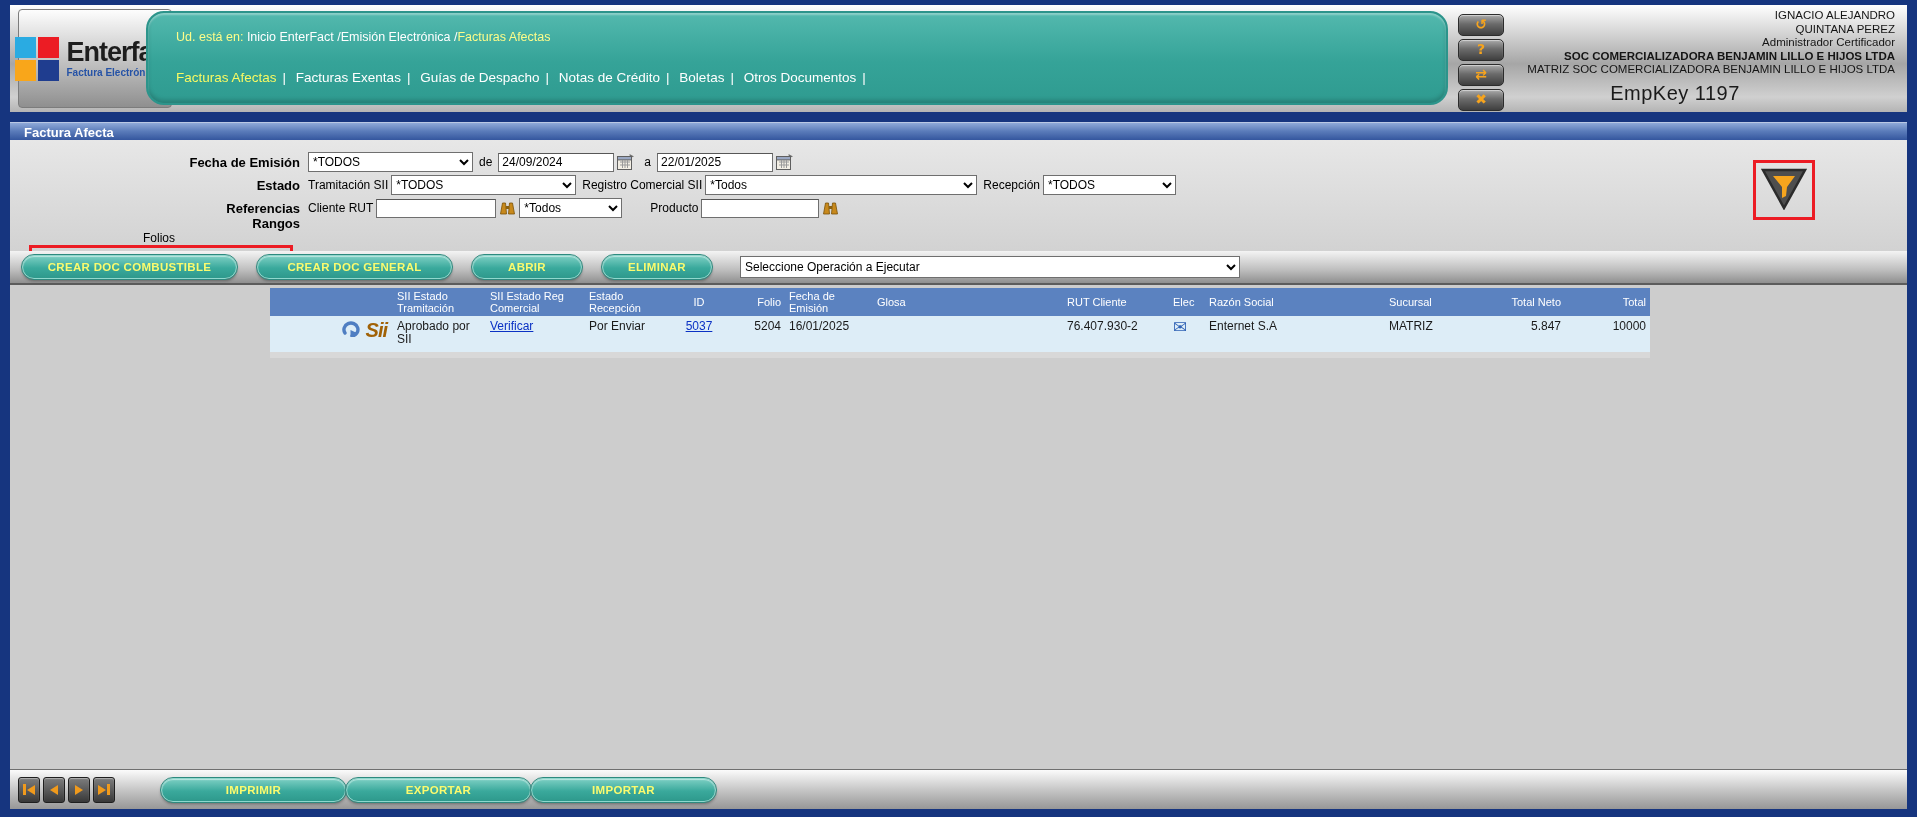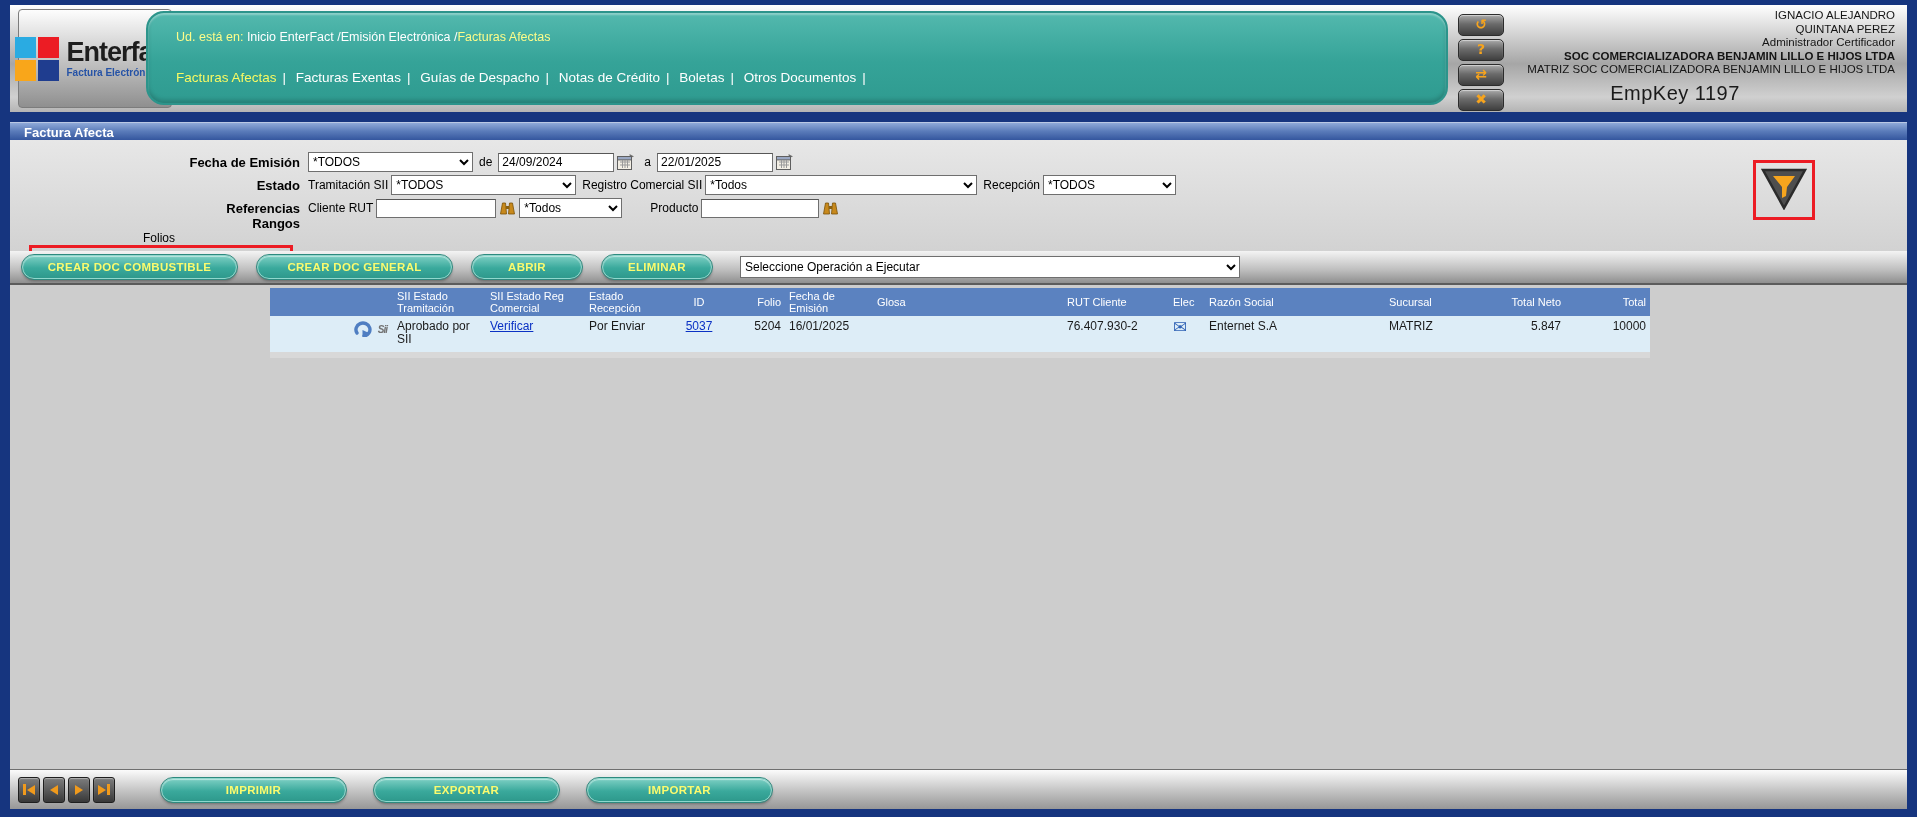--- a/index.html
+++ b/index.html
@@ -110,40 +110,40 @@
     padding:2px 4px;line-height:12px;vertical-align:middle;height:24px;
   }
   #doc-table td{
     background:#ddedf7;font-size:12px;color:#1a1a1a;padding:4px 4px 6px 4px;
     line-height:13px;vertical-align:top;
   }
   #doc-table tr.spacer td{background:#d8d8d8;padding:0;height:6px;}
   .al-c{text-align:center!important}.al-r{text-align:right!important}
   a.tlink{color:#0a31c4;text-decoration:underline;cursor:pointer;}
   .row-icons{display:flex;align-items:center;justify-content:flex-end;gap:4px;padding-right:2px;}
-  .sii-logo{font-weight:bold;font-style:italic;font-size:10px;color:#737373;letter-spacing:-1px;line-height:14px;}
+  .sii-logo{font-weight:bold;font-style:italic;font-size:20px;color:#a16207;letter-spacing:-1px;line-height:14px;}
   .env-icon{font-family:"DejaVu Sans",sans-serif;font-size:17px;color:#2f62b5;line-height:14px;}
   
   #footer{
     position:absolute;left:10px;top:769px;width:1897px;height:40px;box-sizing:border-box;
     background:linear-gradient(180deg,#fbfbfb 0%,#c2c2c2 55%,#979797 100%);
     display:flex;align-items:center;padding-left:8px;
     border-top:1px solid #6f6f6f;
   }
   .nav-group{display:flex;gap:3px;}
   .nbtn{
     width:20px;height:24px;border:1px solid #1f1f1f;border-radius:3px;
     background:linear-gradient(180deg,#7d7d7d,#383838);
     display:flex;align-items:center;justify-content:center;gap:1px;cursor:pointer;
     box-shadow:inset 0 1px 1px rgba(255,255,255,.4);
   }
   .tri-l{width:0;height:0;border-top:5px solid transparent;border-bottom:5px solid transparent;border-right:8px solid #f09a1c;}
   .tri-r{width:0;height:0;border-top:5px solid transparent;border-bottom:5px solid transparent;border-left:8px solid #f09a1c;}
   .nbar{width:3px;height:11px;background:#f09a1c;}
-  .ml46{margin-left:46px}.ml28{margin-left:28px}
+  .ml46{margin-left:46px}.ml28{}
 </style>
 </head>
 <body>
 
 <div id="header">
   <div class="logo-box">
     <div class="logo-squares">
       <div class="sq1"></div>
         <div class="sq2"></div>
         <div class="sq3"></div>

